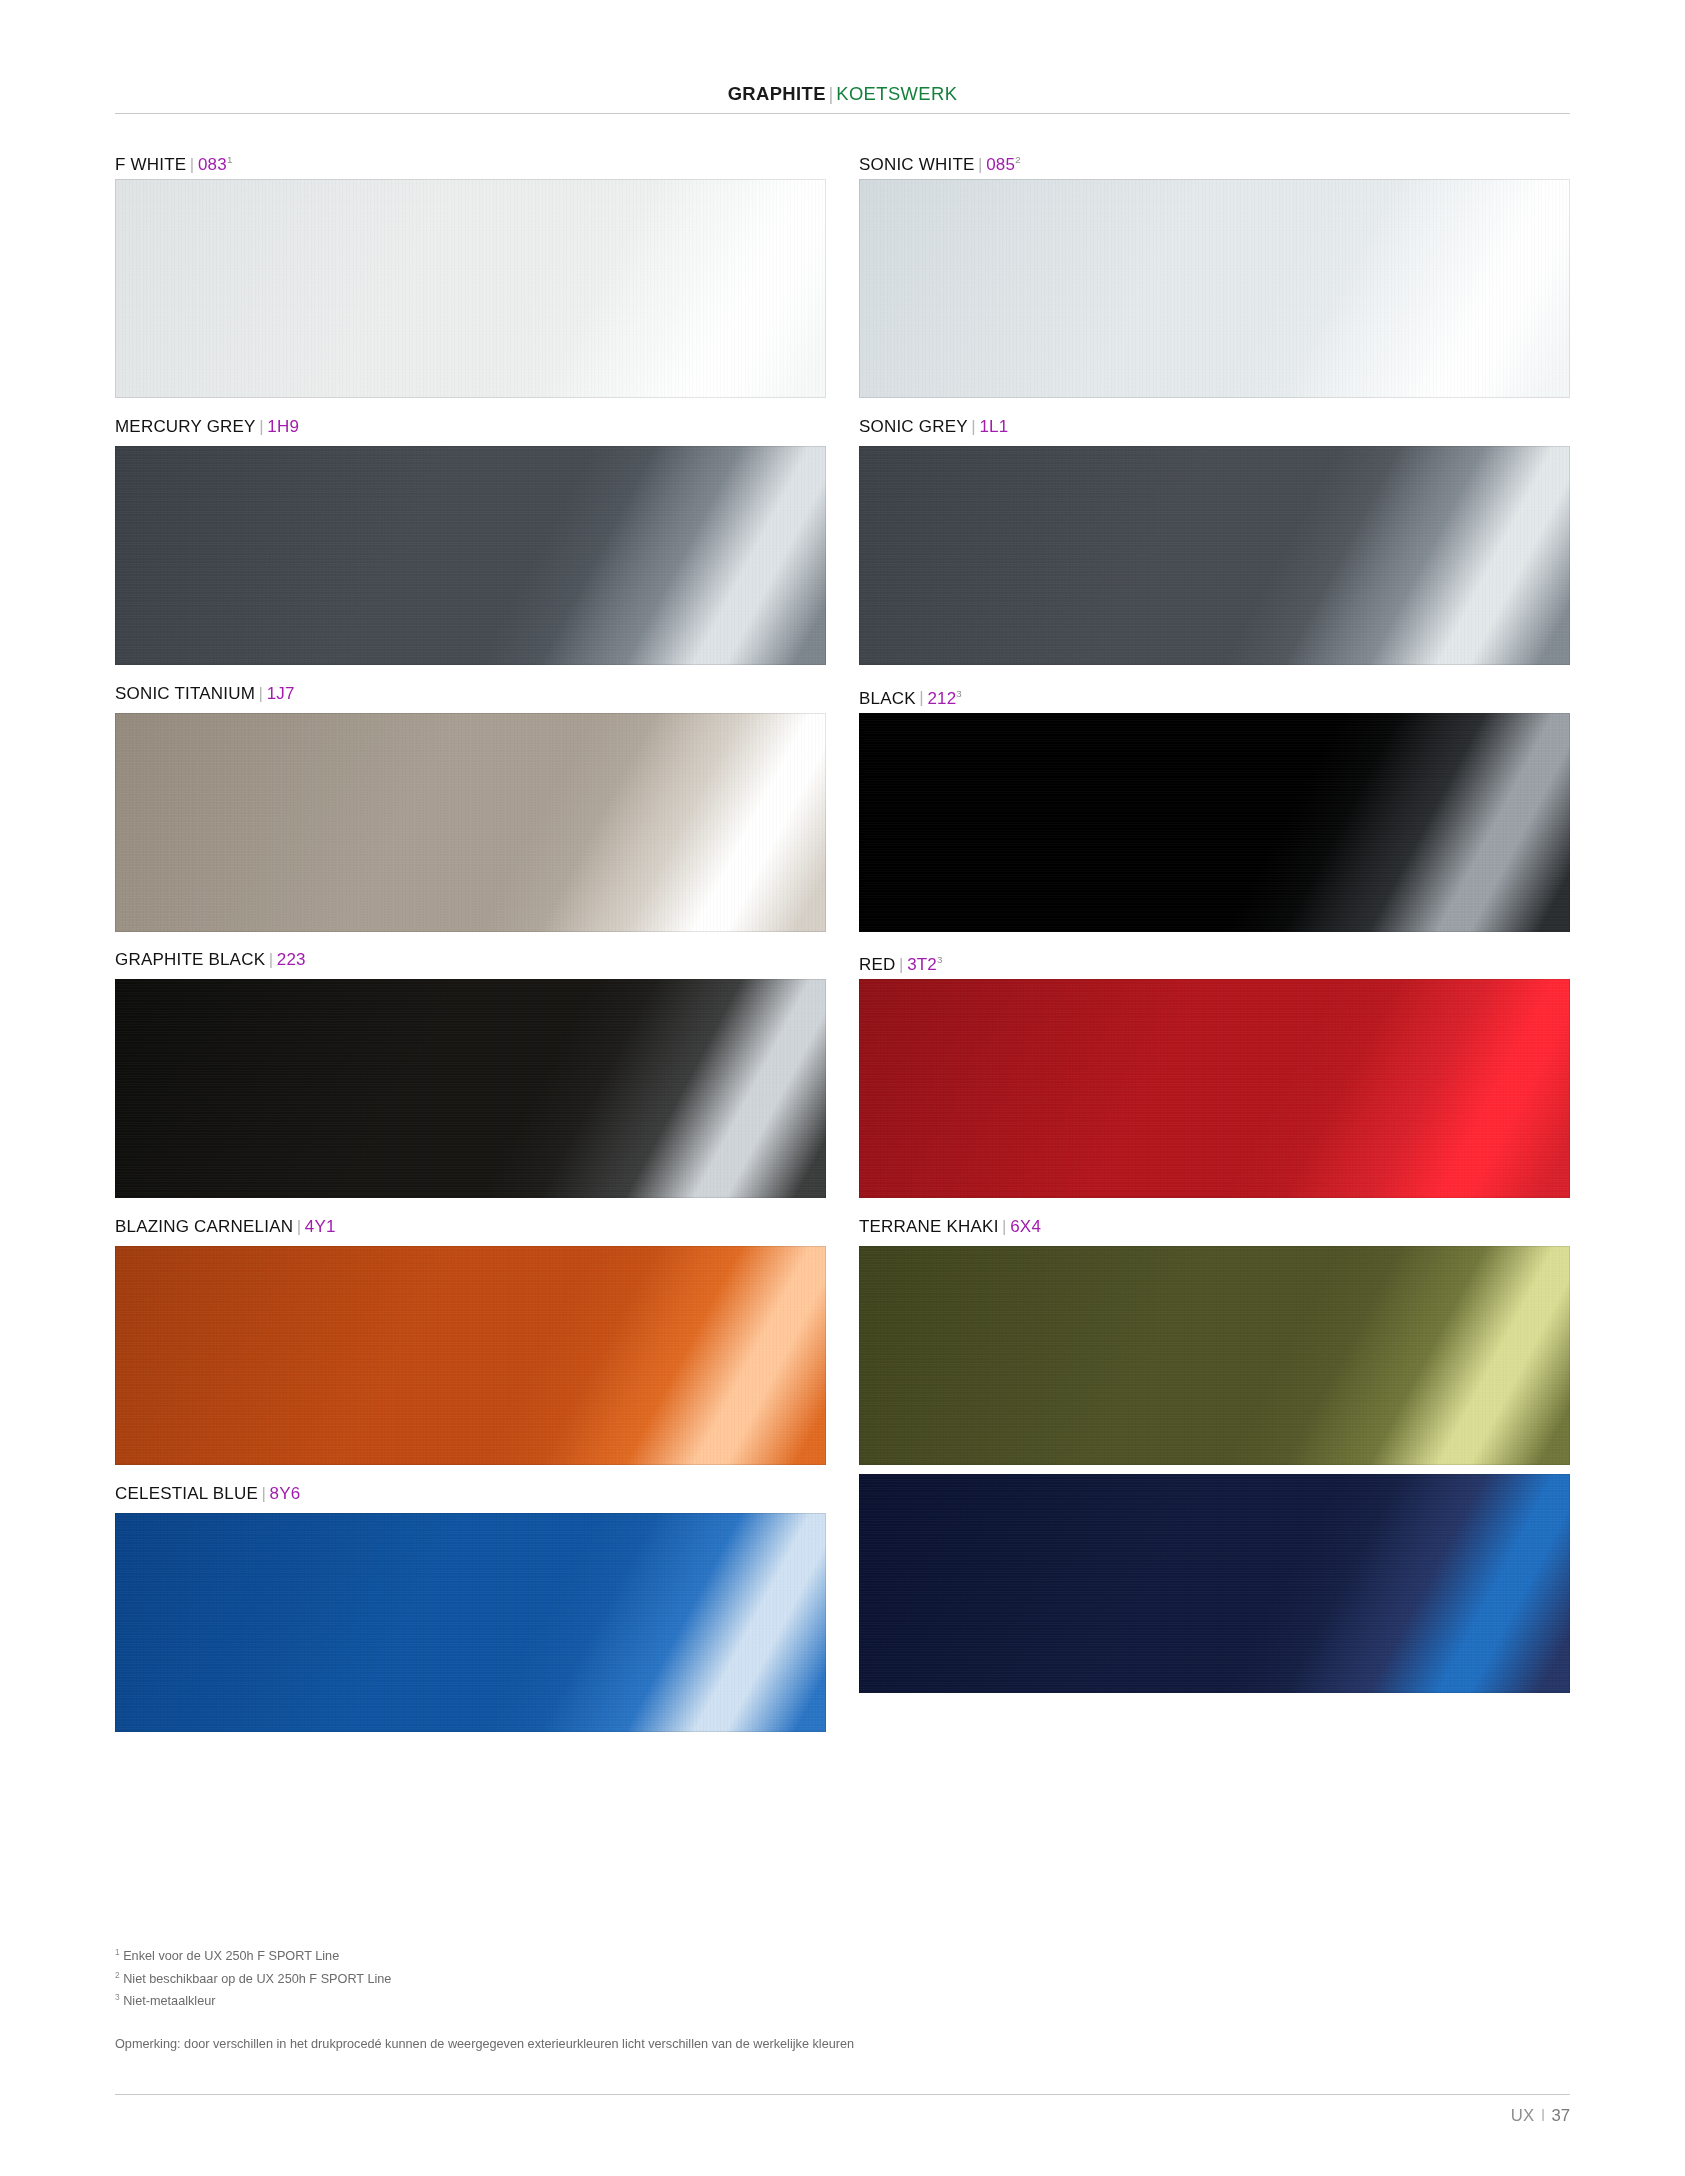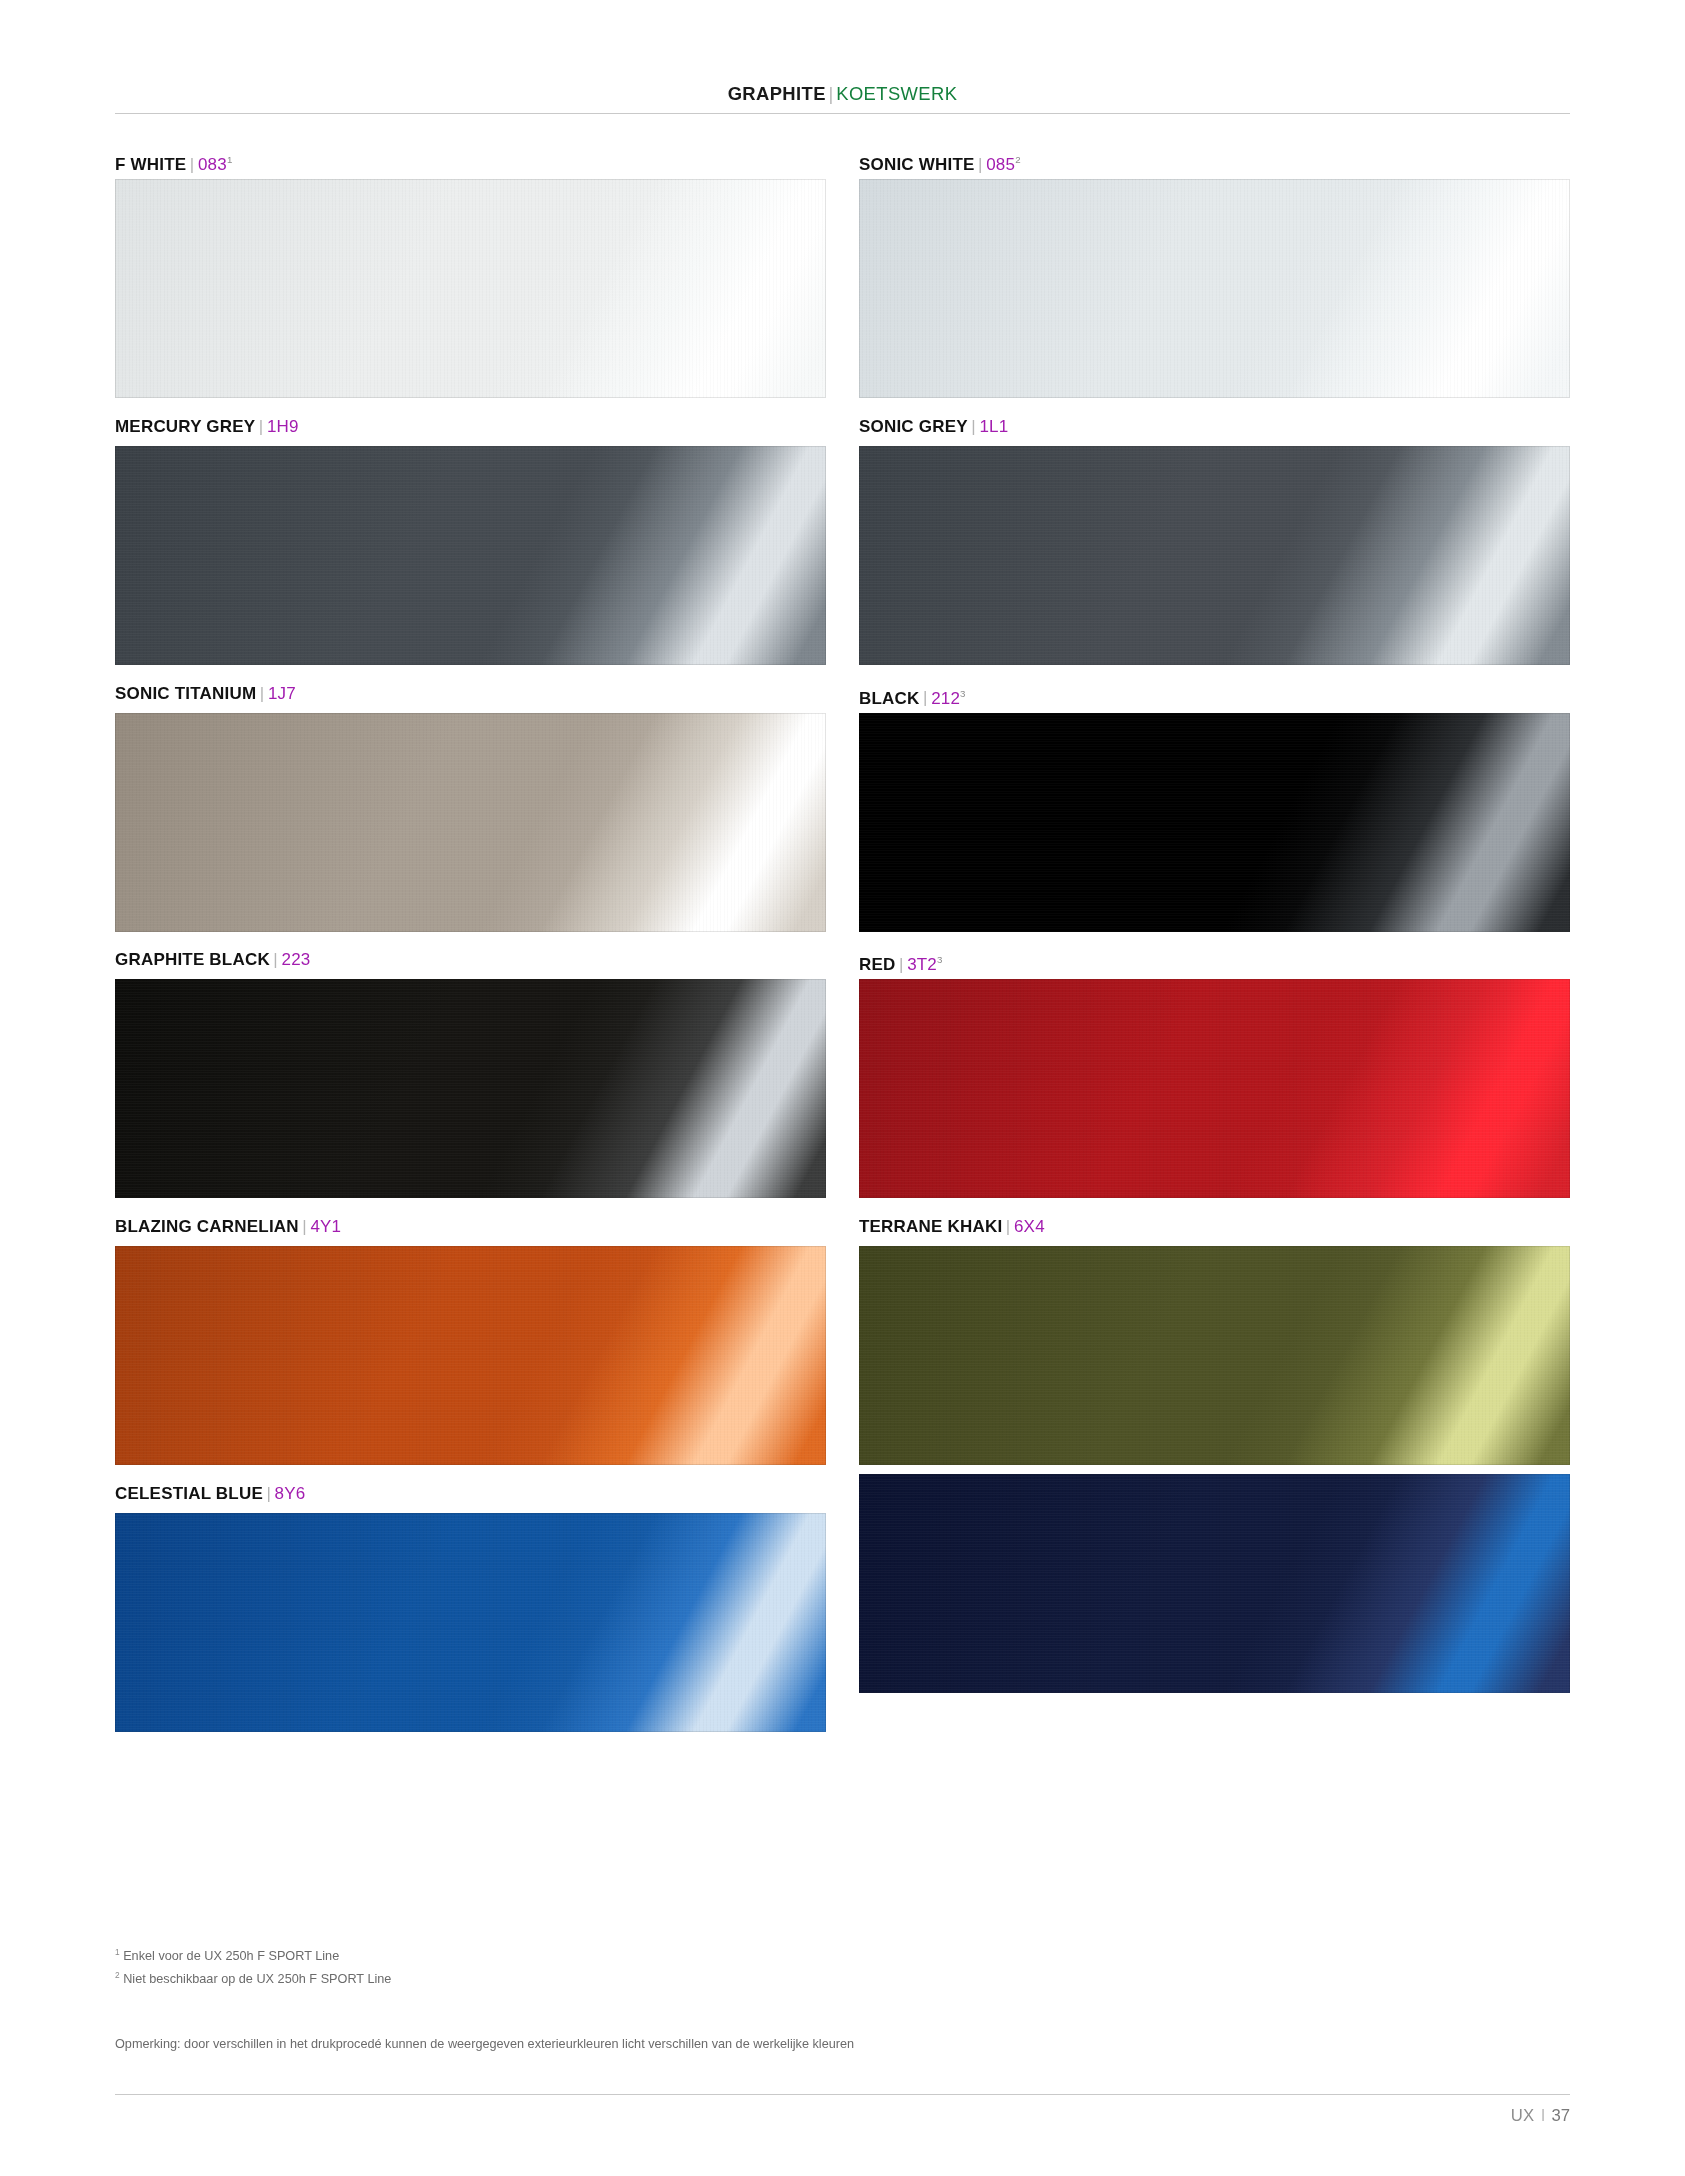--- a/index.html
+++ b/index.html
@@ -77,21 +77,21 @@
 
   .swatch-label {
     height: 39px;
     line-height: 39px;
     font-size: 17px;
     letter-spacing: 0.2px;
     white-space: nowrap;
     color: #111111;
   }
   .swatch-label .name {
-    font-weight: bold;
+    font-weight: normal;
     color: #121212;
   }
   .swatch-label .bar {
     color: #b5b5b5;
     font-weight: 300;
     padding: 0 3.5px;
   }
   .swatch-label .code {
     color: #a21caf;
     font-weight: 400;
@@ -312,20 +312,21 @@
           <div class="streak" style="background: linear-gradient(118deg, rgba(0, 0, 0, 0) 0%, rgba(0, 0, 0, 0) 62%, rgb(37, 53, 102) 70%, rgb(31, 110, 192) 76.5%, rgb(31, 110, 192) 79.5%, rgb(37, 53, 102) 86%, rgba(0, 0, 0, 0) 95%, rgba(0, 0, 0, 0) 100%);"></div>
           <div class="grain"></div>
           <div class="edge"></div>
         </div>
       </div>
     </div>
 
   <div class="footnotes" id="footnote-list">
       <div class="footnote"><span class="sup">1</span> <span>Enkel voor de UX 250h F SPORT Line</span></div>
       <div class="footnote"><span class="sup">2</span> <span>Niet beschikbaar op de UX 250h F SPORT Line</span></div>
+      <div class="footnote"><span class="sup">3</span> <span>Niet-metaalkleur</span></div>
     </div>
 
   <div class="remark">Opmerking: door verschillen in het drukprocedé kunnen de weergegeven exterieurkleuren licht verschillen van de werkelijke kleuren</div>
 
   <div class="footer">
     <div class="footer-rule"></div>
     <div class="footer-pageno">
       <span class="model">UX</span><span class="tick">I</span><span class="num">37</span>
     </div>
   </div>

